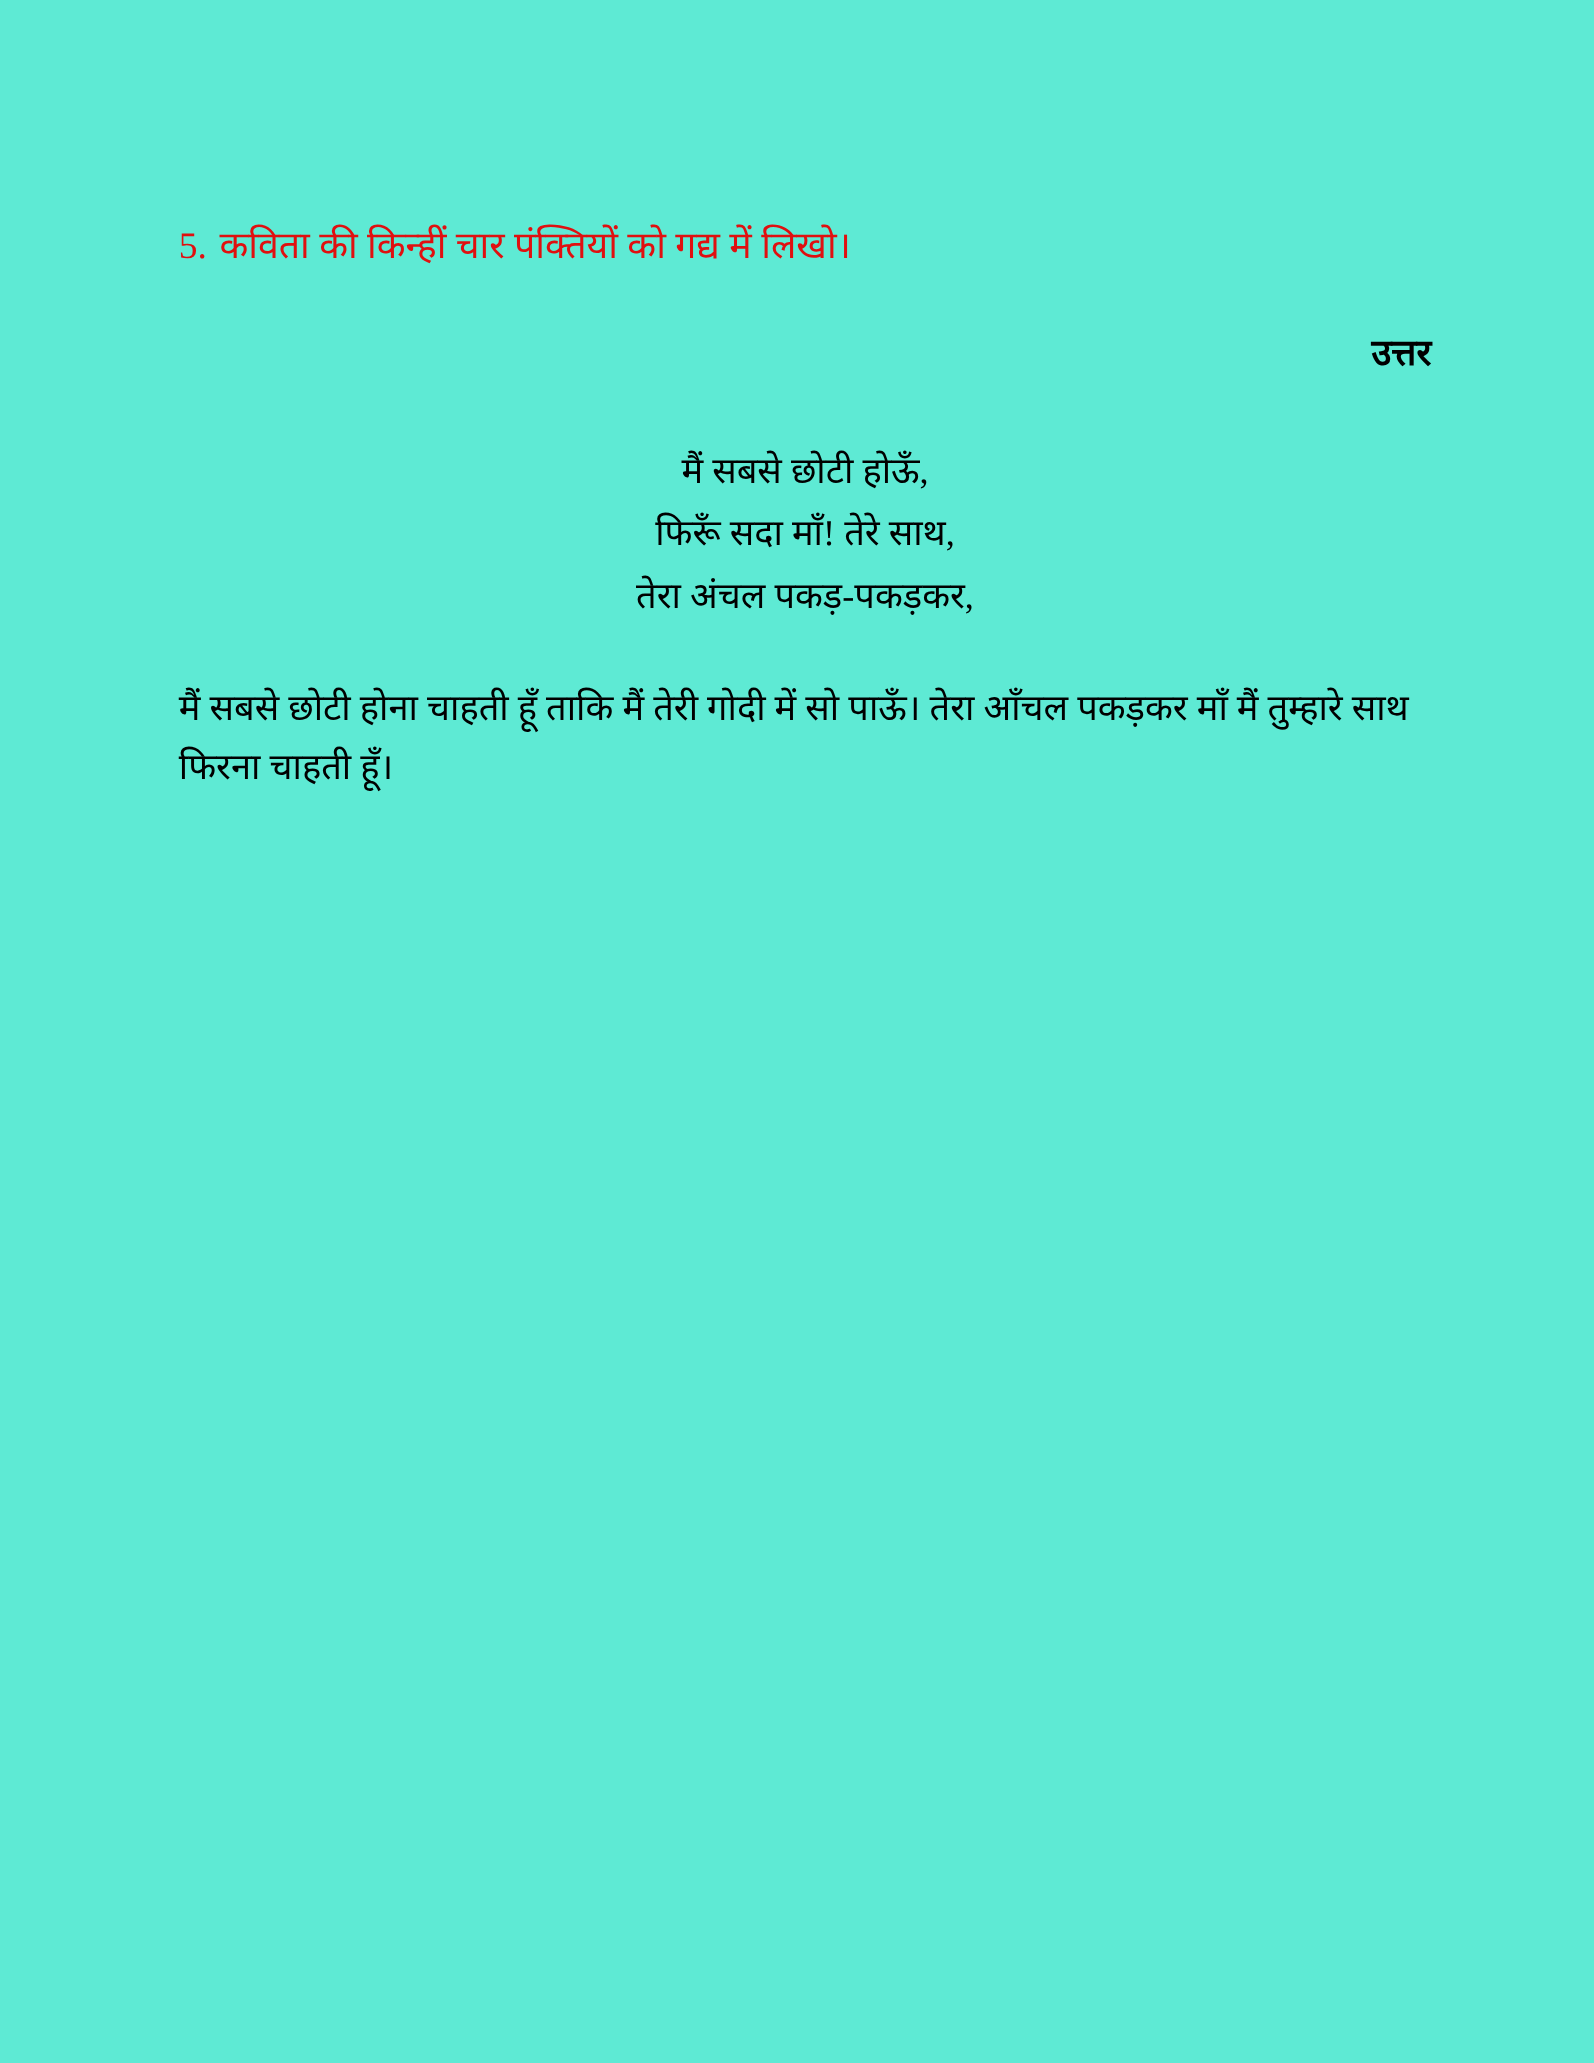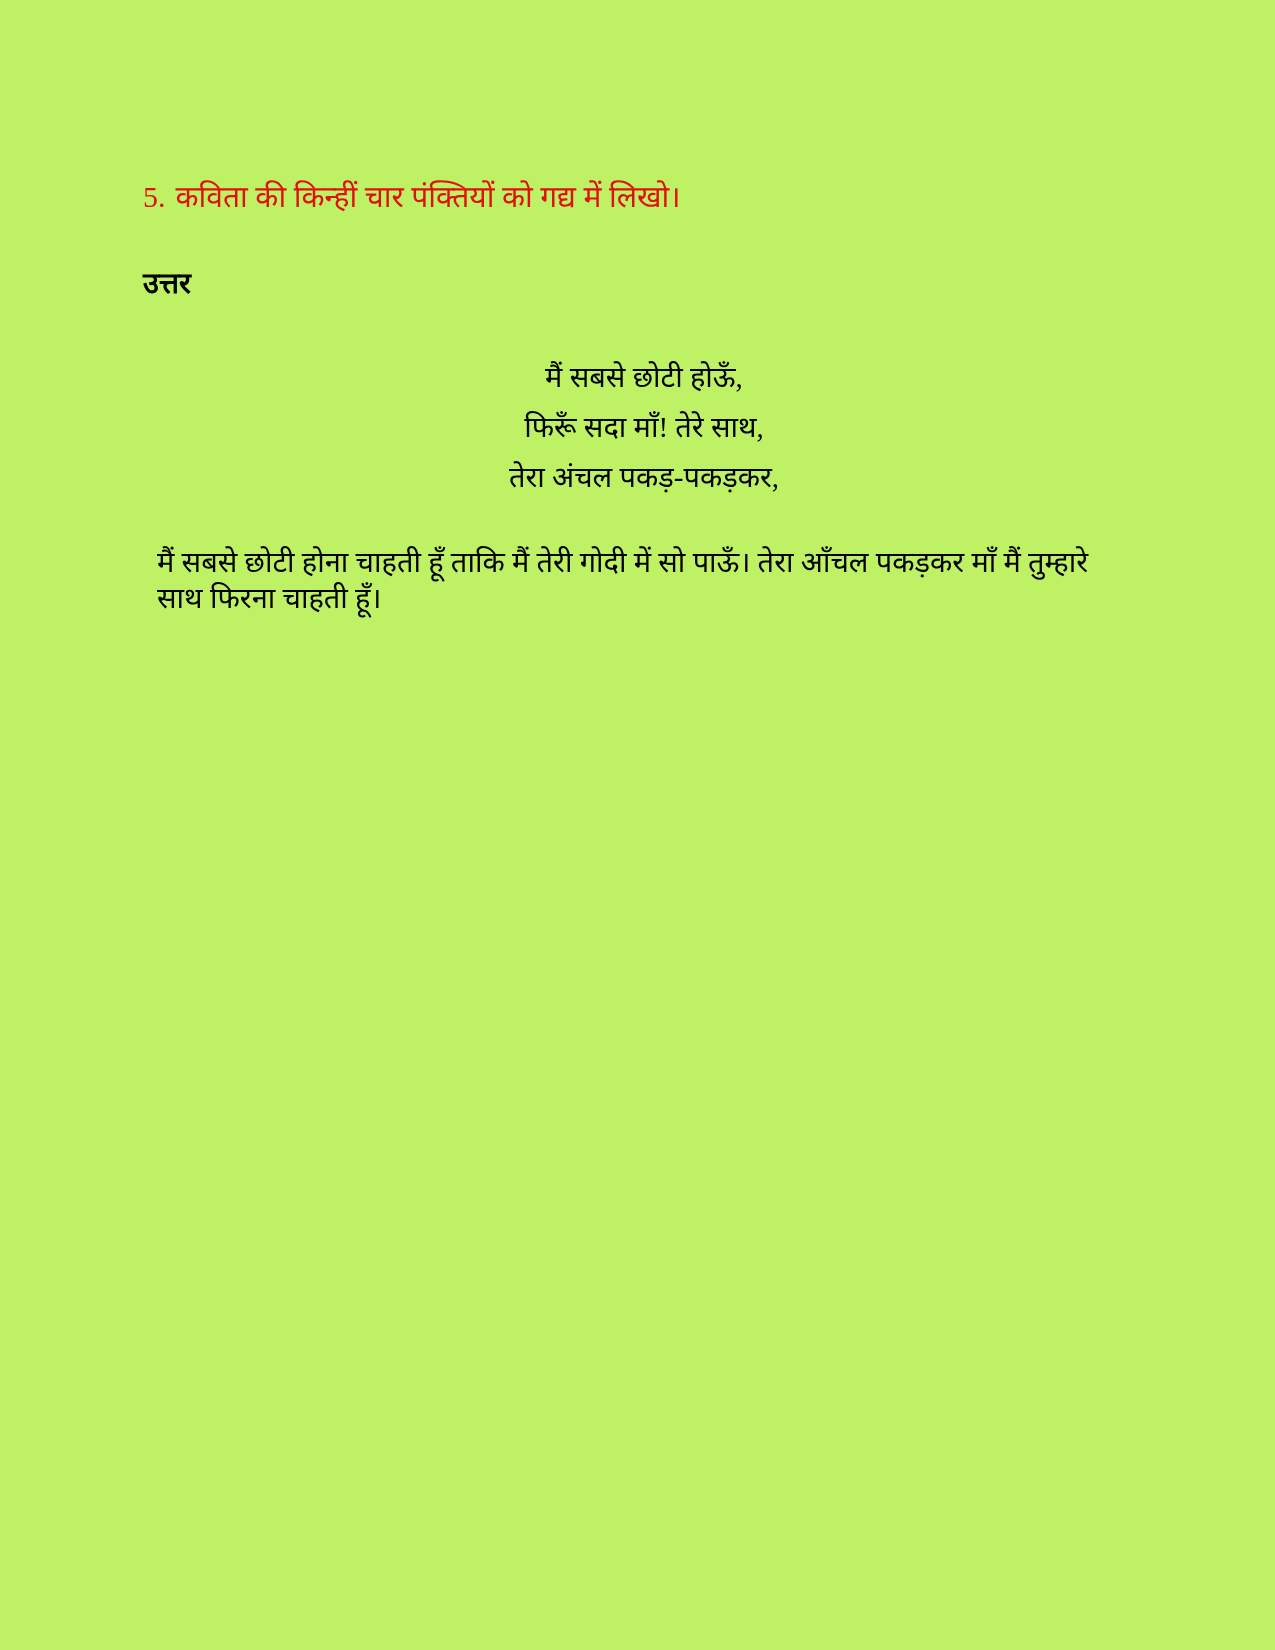--- a/index.html
+++ b/index.html
@@ -13,53 +13,54 @@
     position: relative;
     font-family: "Liberation Serif", "DejaVu Serif", serif;
     color: #000000;
     -webkit-font-smoothing: antialiased;
   }
   .page {
     box-sizing: border-box;
     width: 1275px;
     min-height: 1650px;
     padding: 178px 130px 0 143px;
-    background: #bef264;
+    background: #5eead4;
   }
   .question-heading {
     color: #e01010;
     font-size: 30px;
     line-height: 1.25;
     margin: 0 0 50px 0;
     font-weight: 400;
     white-space: nowrap;
   }
   .question-heading .q-number {
     margin-right: 10px;
   }
   .answer-label {
     font-size: 29px;
     font-weight: 700;
     margin: 0 0 52px 0;
     line-height: 1.2;
+    text-align: right;
   }
   .poem-stanza {
     font-size: 29px;
     line-height: 50px;
     margin: 0 0 42px 0;
     text-align: center;
   }
   .poem-line {
     white-space: nowrap;
   }
   .prose-paragraph {
     font-size: 29px;
-    line-height: 36px;
+    line-height: 47px;
     max-width: 1000px;
-    margin: 14px;
+    margin: 0;
   }
 </style>
 </head>
 <body>
 
 <div class="page">
 
   <h1 class="question-heading"><span class="q-number">5.</span><span>कविता की किन्हीं चार पंक्तियों को गद्य में लिखो।</span></h1>
 
   <div class="answer-label">उत्तर</div>

